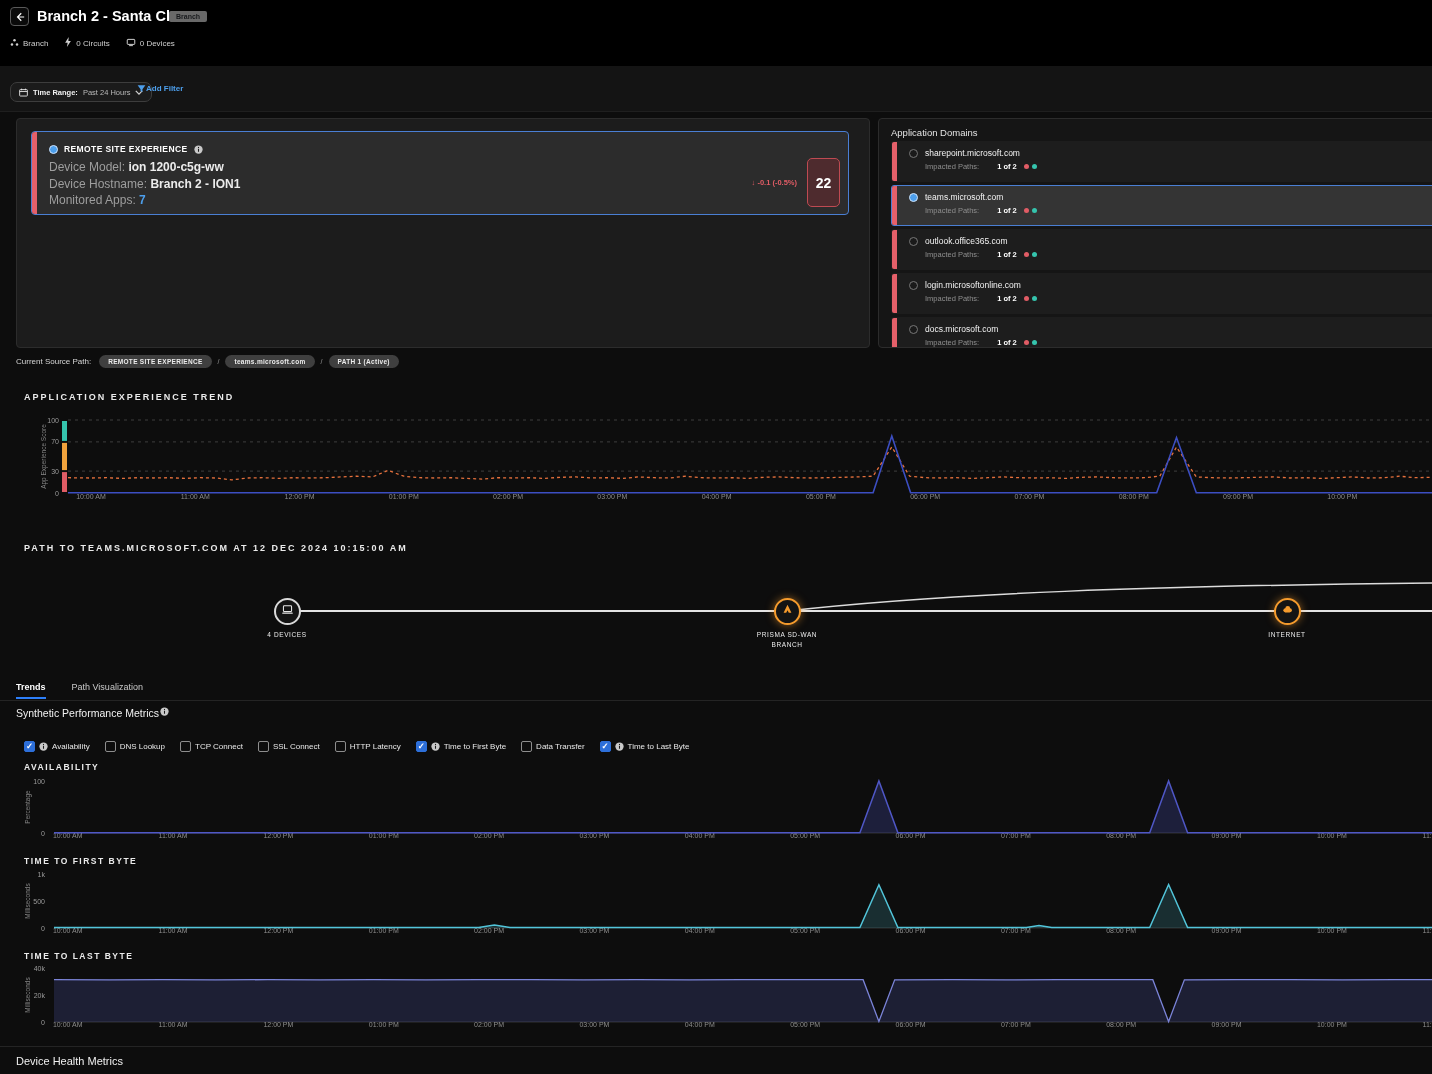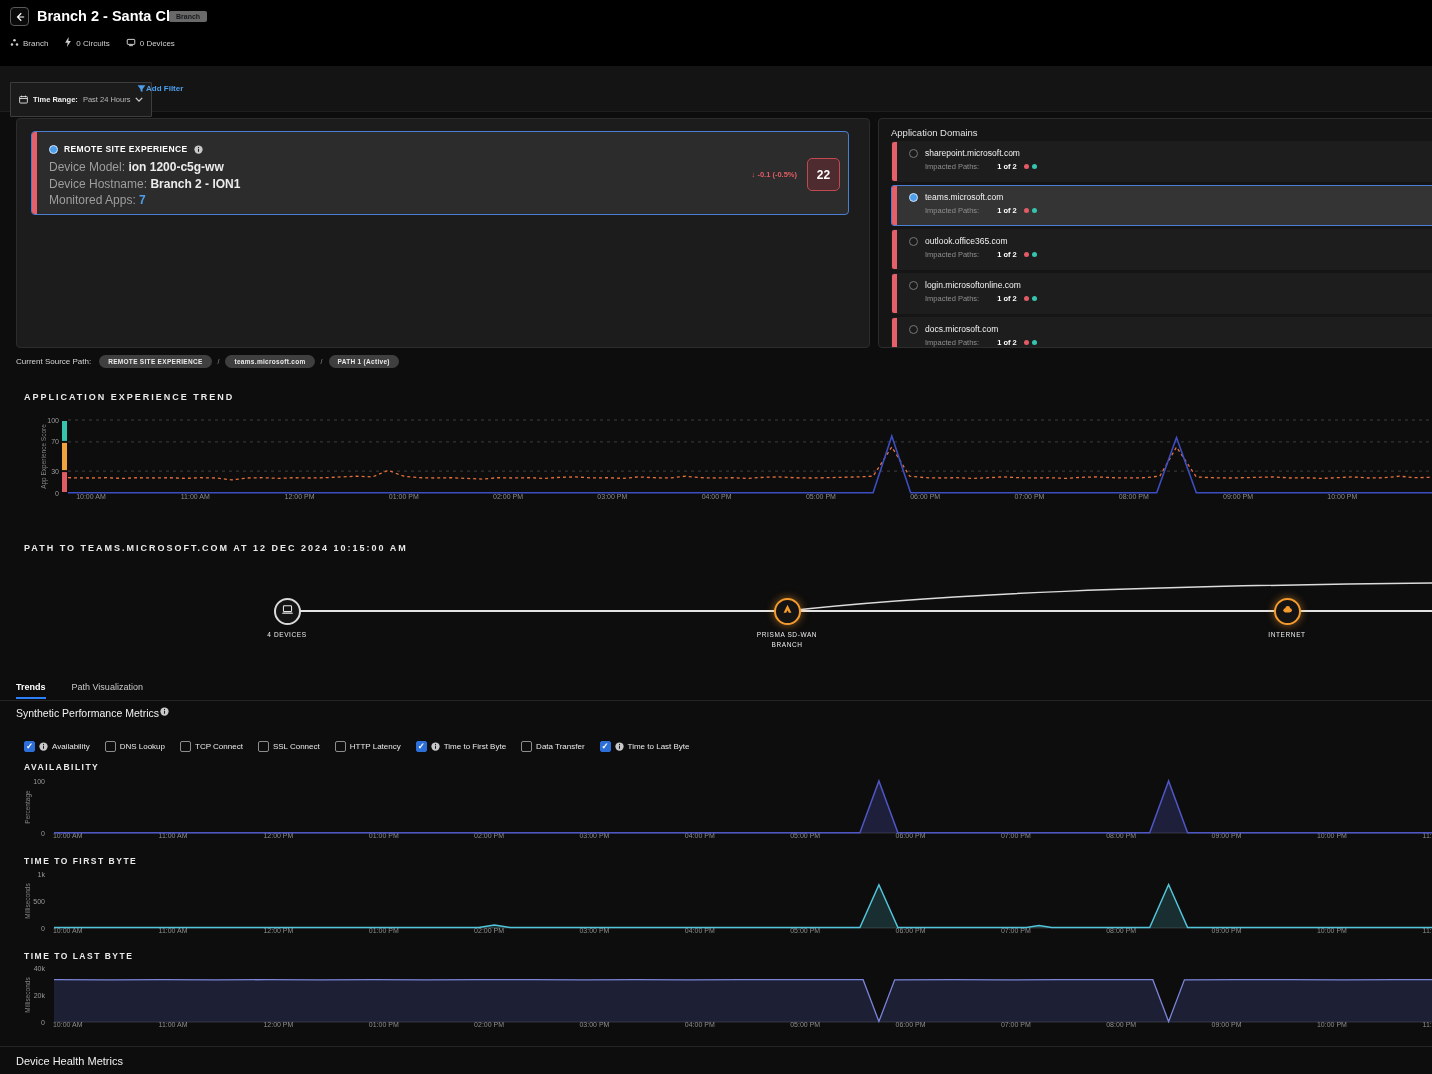--- a/index.html
+++ b/index.html
@@ -12,40 +12,40 @@
 .backbtn{position:absolute;left:10px;top:7px;width:19px;height:19px;border:1px solid #5a5a5a;border-radius:4px;display:flex;align-items:center;justify-content:center;cursor:pointer;background:#0a0a0a}
 .htitle{position:absolute;left:37px;top:8px;font-size:14.5px;font-weight:bold;color:#fff}
 .hbadge{position:absolute;left:169px;top:11px;background:#696969;color:#17191c;font-size:7px;font-weight:bold;padding:2px 7px;border-radius:2px}
 .metarow{position:absolute;left:10px;top:37px;display:flex;align-items:center;font-size:8px;color:#cfcfcf}
 .metaitem{display:flex;align-items:center;gap:4px;margin-right:16px}
 .htabs{position:absolute;left:6px;top:49px;display:flex}
 .htab{font-size:10px;font-weight:bold;color:#dedede;margin-right:30px;padding:1px 2px 4px;border-bottom:2px solid transparent;cursor:pointer}
 .htab.active{color:#fff;border-bottom-color:#2d7ff9}
 
 .filterband{position:absolute;left:0;top:66px;width:100%;height:46px;background:#141414;border-bottom:1px solid #1f1f1f}
-.timepill{position:absolute;left:10px;top:82px;height:35px;background:#1b1b1b;border:1px solid #3d3d3d;border-radius:1px;display:flex;align-items:center;padding:8px 8px;gap:5px;cursor:pointer}
+.timepill{position:absolute;left:10px;top:82px;height:20px;background:#1b1b1b;border:1px solid #3d3d3d;border-radius:7px;display:flex;align-items:center;padding:8px 8px;gap:5px;cursor:pointer}
 .tplabel{font-size:7.5px;font-weight:bold;color:#f0f0f0}
 .tpvalue{font-size:7.5px;color:#b9b9b9}
 .addfilter{position:absolute;left:137px;top:84px;display:flex;align-items:center;color:#4d9fec;font-size:8px;font-weight:bold;cursor:pointer}
 
 .panel{position:absolute;background:#191919;border:1px solid #2c2c2c;border-radius:4px}
 #left-panel{left:16px;top:118px;width:854px;height:230px;background:#1c1c1c}
 #right-panel{left:878px;top:118px;width:560px;height:230px;overflow:hidden;background:#151515}
 .rptitle{position:absolute;left:12px;top:8px;font-size:9.5px;color:#e3e3e3}
 .card{position:absolute;left:14px;top:12px;width:818px;height:84px;background:#2c2c2c;border:1px solid #4a7fd4;border-radius:4px;overflow:hidden;cursor:pointer}
 .stripe{position:absolute;left:0;top:0;bottom:0;width:5px;background:#e5606a}
 .cardbody{position:absolute;left:17px;top:0;right:0;bottom:0}
 .cr1{position:absolute;left:0;top:12px;display:flex;align-items:center;gap:6px}
 .ctitle{font-size:8.5px;font-weight:bold;letter-spacing:.4px;color:#fff}
 .crow{position:absolute;left:0;font-size:12px;color:#9e9e9e}
 .crow b{color:#ececec}
 .cval-link{color:#4d9fec;font-weight:bold}
 .scorewrap{position:absolute;right:8px;top:26px;display:flex;align-items:center;gap:10px}
 .delta{font-size:7.5px;font-weight:bold;color:#e05c65}
-.scorebadge{width:33px;height:33px;background:#4e2b2e;border:1.5px solid #bf4a52;border-radius:5px;display:flex;align-items:center;justify-content:center;font-size:12px;font-weight:bold;color:#fff}
+.scorebadge{width:33px;height:49px;background:#4e2b2e;border:1.5px solid #bf4a52;border-radius:5px;display:flex;align-items:center;justify-content:center;font-size:14px;font-weight:bold;color:#fff}
 
 .dlist{position:absolute;left:0;top:22px;right:0}
 .ditem{position:relative;margin:0 0 3px 12px;height:41px;background:#1d1d1d;border:1px solid transparent;border-radius:3px;overflow:hidden;cursor:pointer}
 .ditem.sel{background:#343434;border-color:#4a7fd4}
 .dbody{position:absolute;left:5px;top:0;right:0;bottom:0;padding:6px 0 0 12px}
 .drow1{display:flex;align-items:center;gap:7px}
 .dname{font-size:8.5px;color:#f2f2f2}
 .drow2{display:flex;align-items:center;margin:4px 0 0 16px;font-size:7.5px;color:#8f8f8f}
 .dval{color:#fff;font-weight:bold;margin-left:18px}
 .dot{width:5px;height:5px;border-radius:50%}

